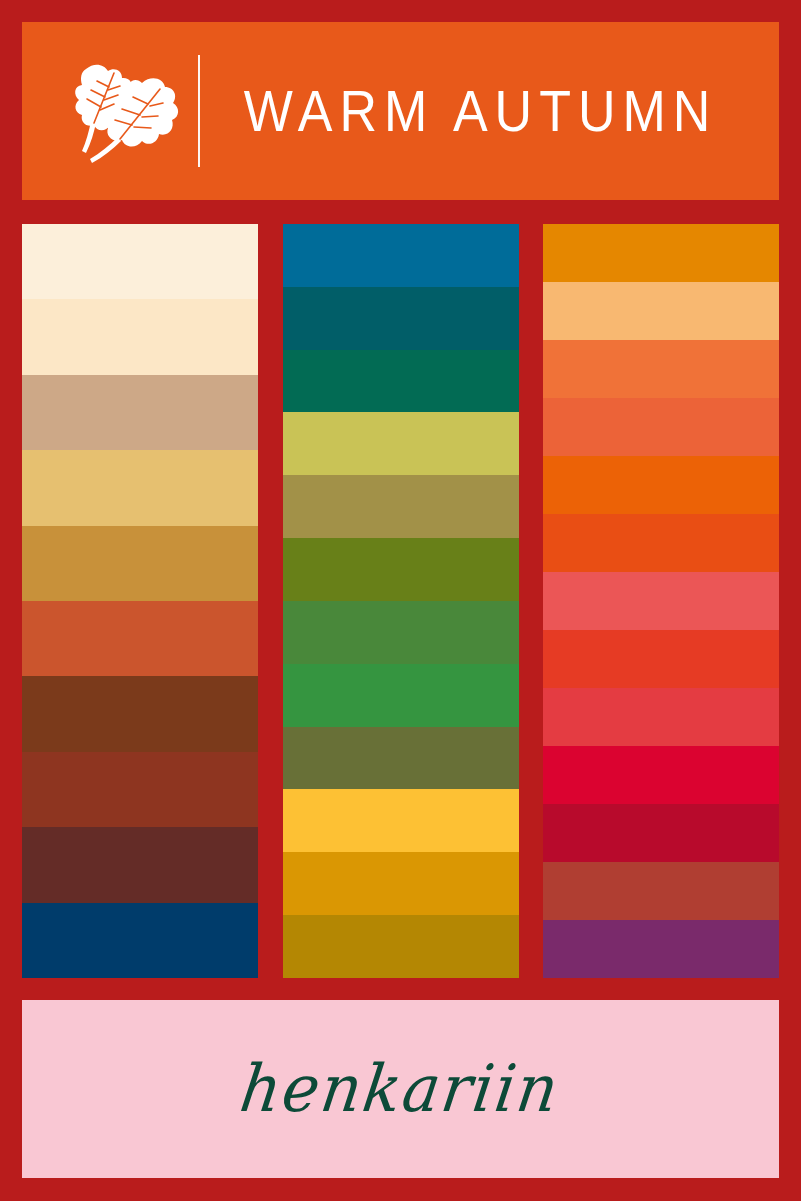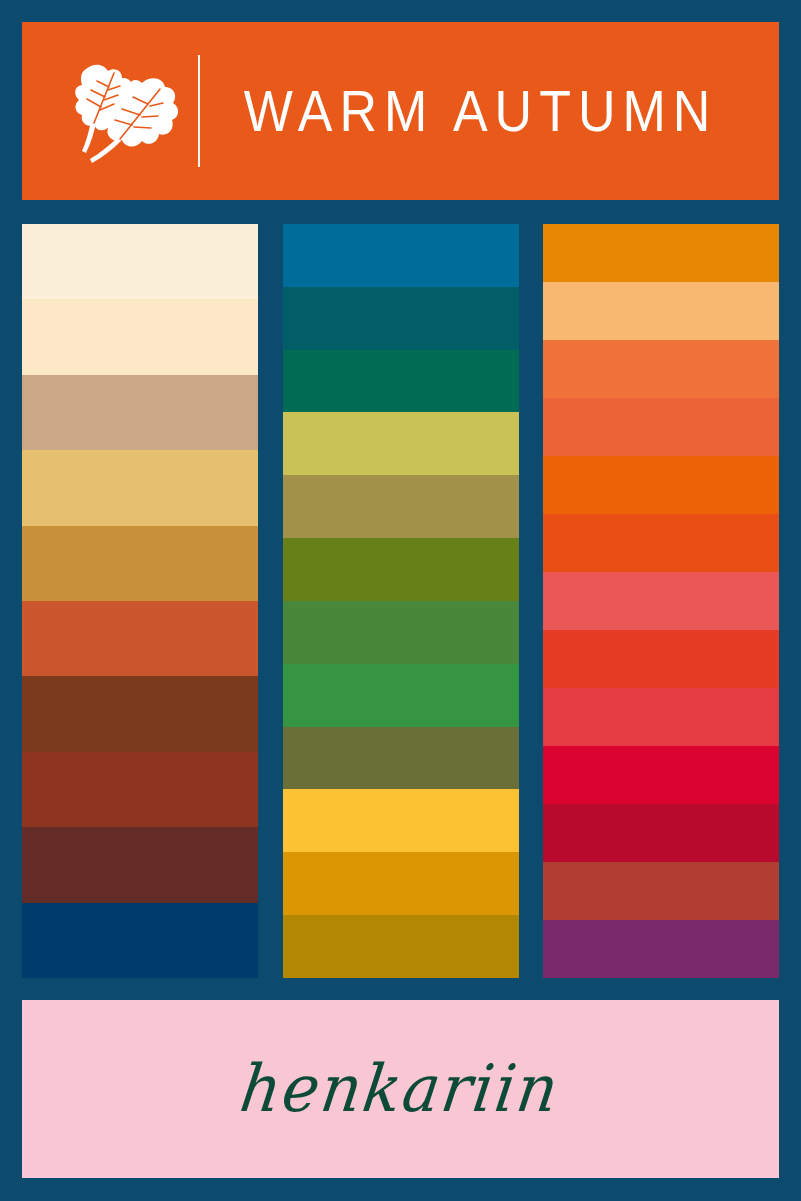--- a/index.html
+++ b/index.html
@@ -11,21 +11,21 @@
     width: 801px;
     height: 1201px;
     font-family: "Liberation Sans", sans-serif;
     overflow: hidden;
     position: relative;
   }
 
   .page {
     position: absolute;
     inset: 0;
-    background: #0c4a6e;
+    background: #b91c1c;
   }
 
   
   .header {
     position: absolute;
     left: 22px;
     top: 22px;
     width: 757px;
     height: 178px;
     background: #E8591A;

